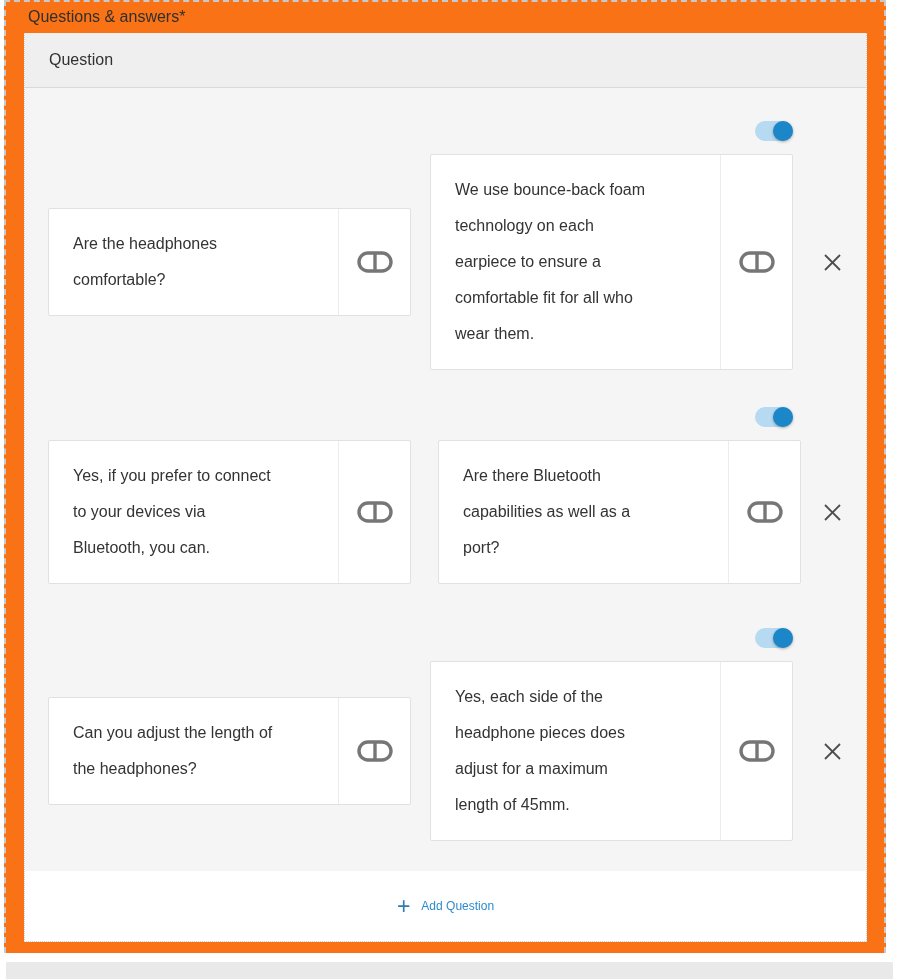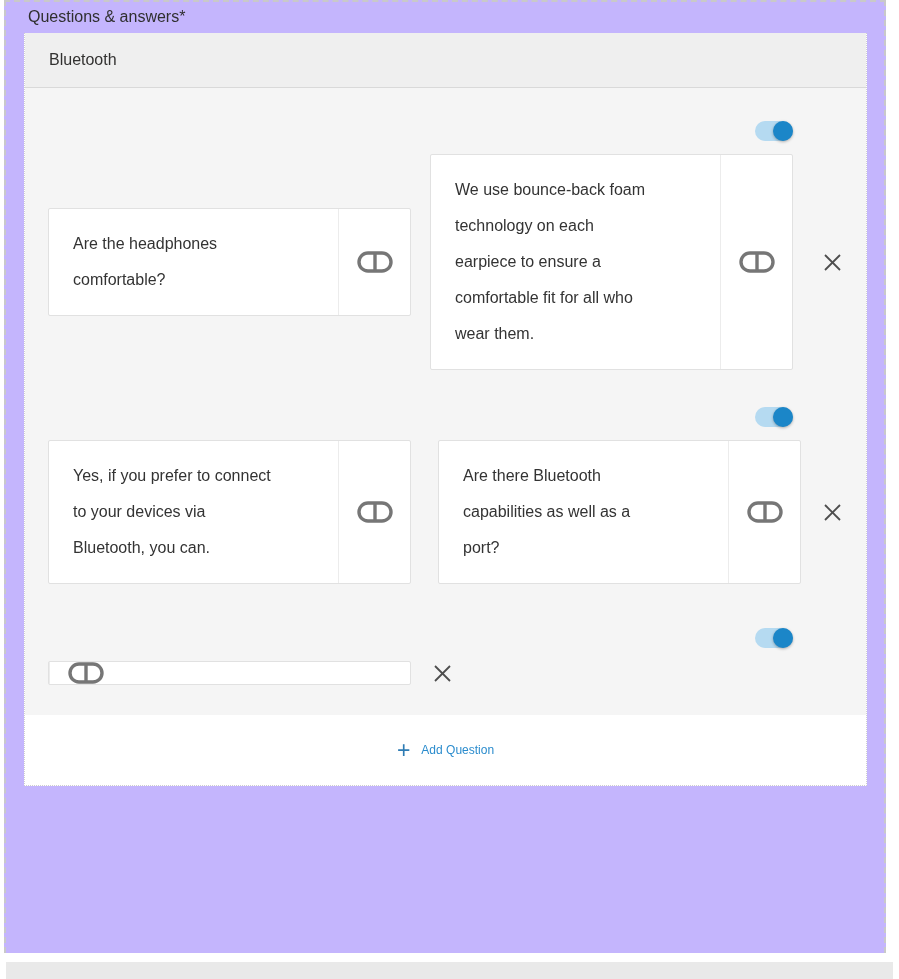--- a/index.html
+++ b/index.html
@@ -6,21 +6,21 @@
   html, body { width: 899px; height: 979px; background: #ffffff; overflow: hidden; }
   body { font-family: "Liberation Sans", sans-serif; color: #333333; }
 
   .outer-dashed {
     margin-left: 4px;
     margin-right: 13px;
     border: 2px dashed #c9c9c9;
     border-bottom: none;
     height: 953px;
     padding: 0 0 0 0;
-    background: #c4b5fd;
+    background: #f97316;
   }
 
   .section-label {
     font-size: 16px;
     color: #2f2f2f;
     padding: 6px 0 7px 22px;
   }
 
   .qa-table {
     margin-left: 18px;
@@ -166,21 +166,21 @@
 </head>
 <body>
 
 <div class="outer-dashed">
 
   <div class="section-label">Questions &amp; answers*</div>
 
   <div class="qa-table">
 
     <div class="qa-header">
-      <div class="hq">Bluetooth</div>
+      <div class="hq">Question</div>
     </div>
 
     <div class="qa-body">
 
       <div class="qa-row r1">
         <div class="toggle-row">
           <div class="toggle">
             <div class="knob"></div>
           </div>
         </div>
@@ -255,20 +255,34 @@
       </div>
 
       <div class="qa-row r3">
         <div class="toggle-row">
           <div class="toggle">
             <div class="knob"></div>
           </div>
         </div>
         <div class="content-row">
           <div class="field-box qbox">
+            <div class="cell-text">
+              <div class="txt">Can you adjust the length of the headphones?</div>
+            </div>
+            <div class="cell-icon">
+              <svg class="pill-icon" width="36" height="22" viewBox="0 0 36 22">
+                <rect x="2" y="2" width="32" height="18" rx="9" fill="none" stroke="#767676" stroke-width="3.4"></rect>
+                <line x1="18" y1="2" x2="18" y2="20" stroke="#767676" stroke-width="3.4"></line>
+              </svg>
+            </div>
+          </div>
+          <div class="field-box abox">
+            <div class="cell-text">
+              <div class="txt">Yes, each side of the headphone pieces does adjust for a maximum length of 45mm.</div>
+            </div>
             <div class="cell-icon">
               <svg class="pill-icon" width="36" height="22" viewBox="0 0 36 22">
                 <rect x="2" y="2" width="32" height="18" rx="9" fill="none" stroke="#767676" stroke-width="3.4"></rect>
                 <line x1="18" y1="2" x2="18" y2="20" stroke="#767676" stroke-width="3.4"></line>
               </svg>
             </div>
           </div>
           <button class="close-btn">
             <svg width="19" height="19" viewBox="0 0 19 19">
               <line x1="2" y1="2" x2="17" y2="17" stroke="#4d4d4d" stroke-width="1.8"></line>

